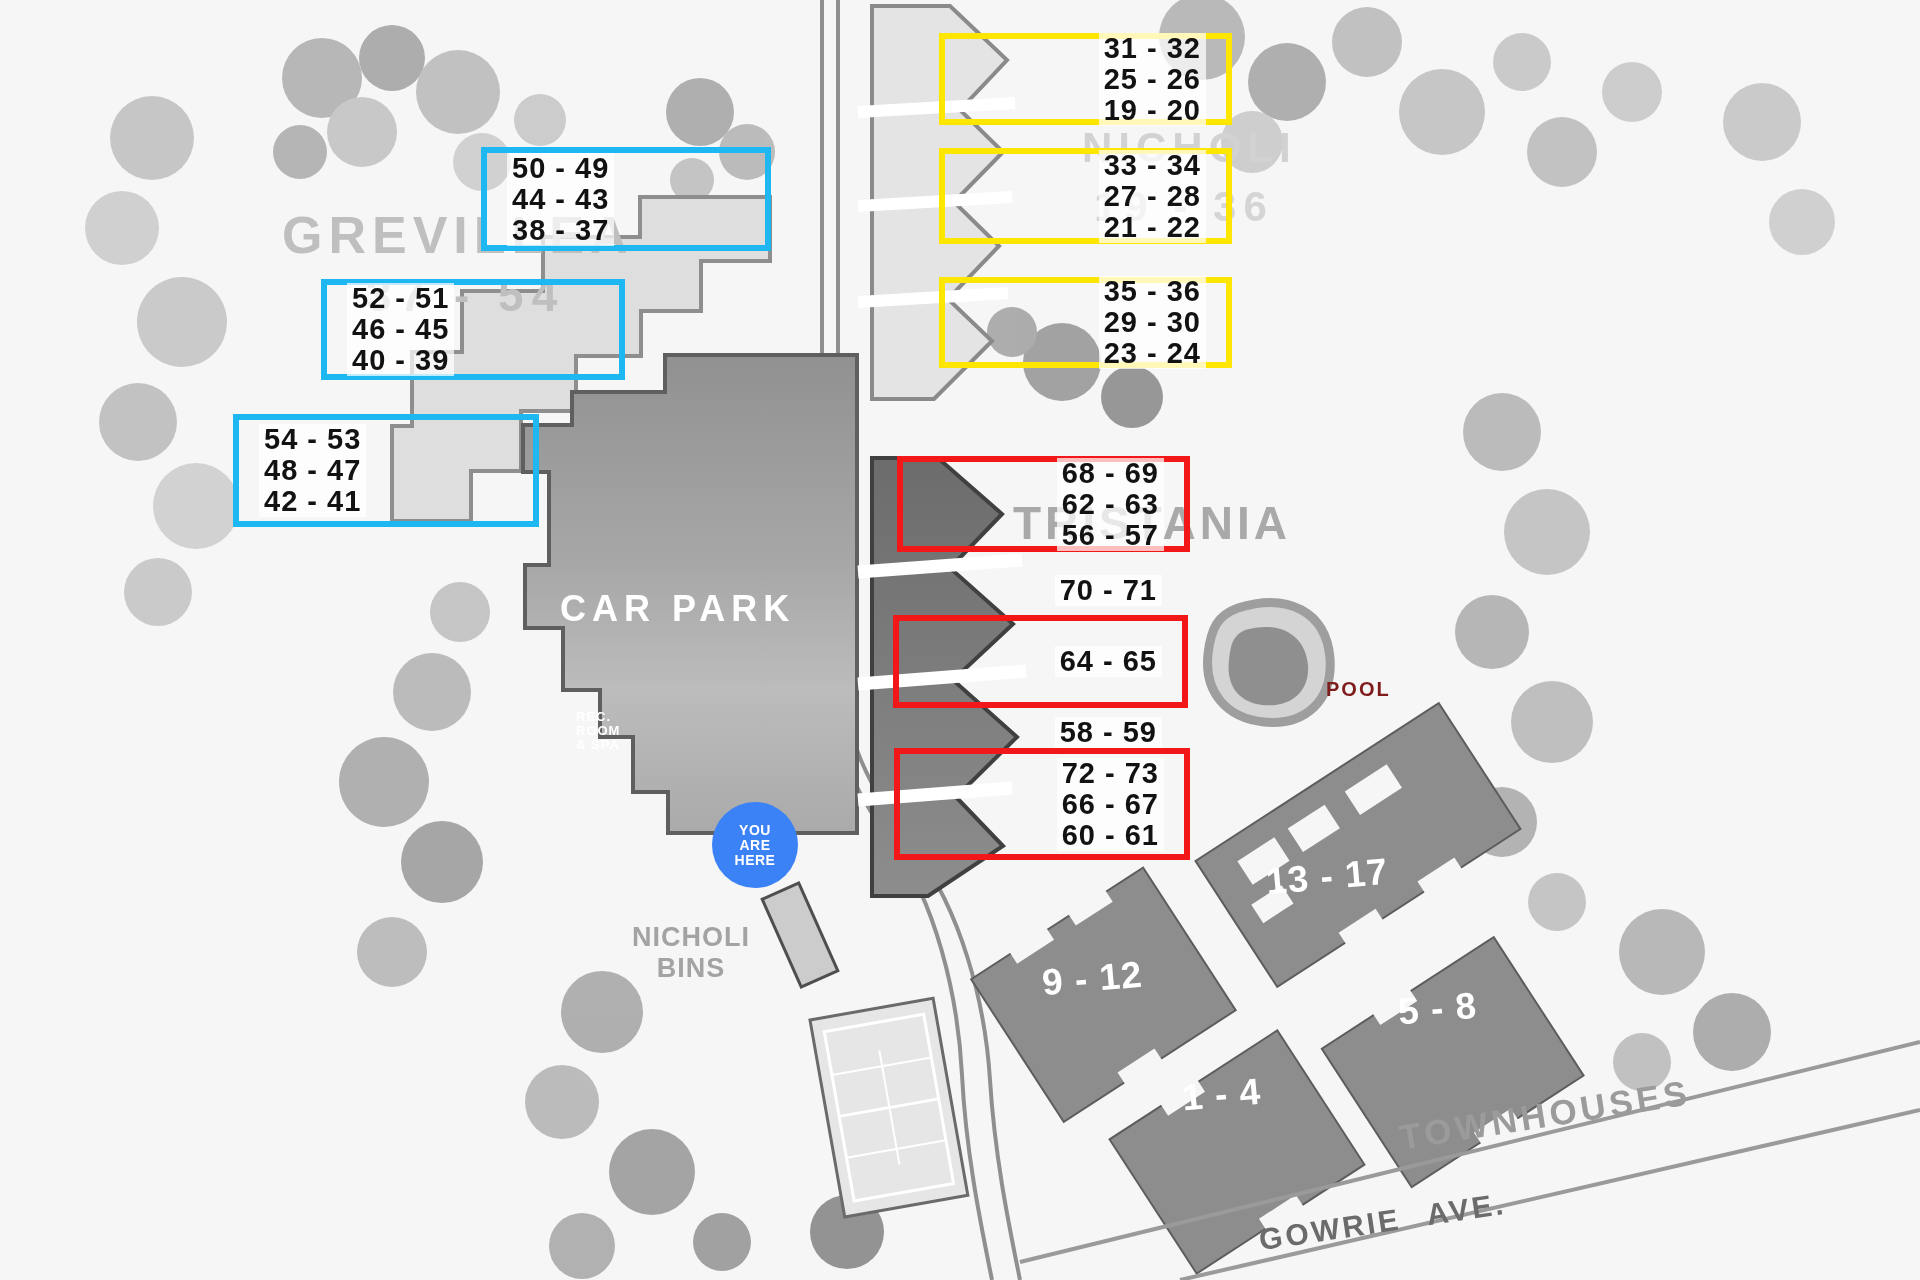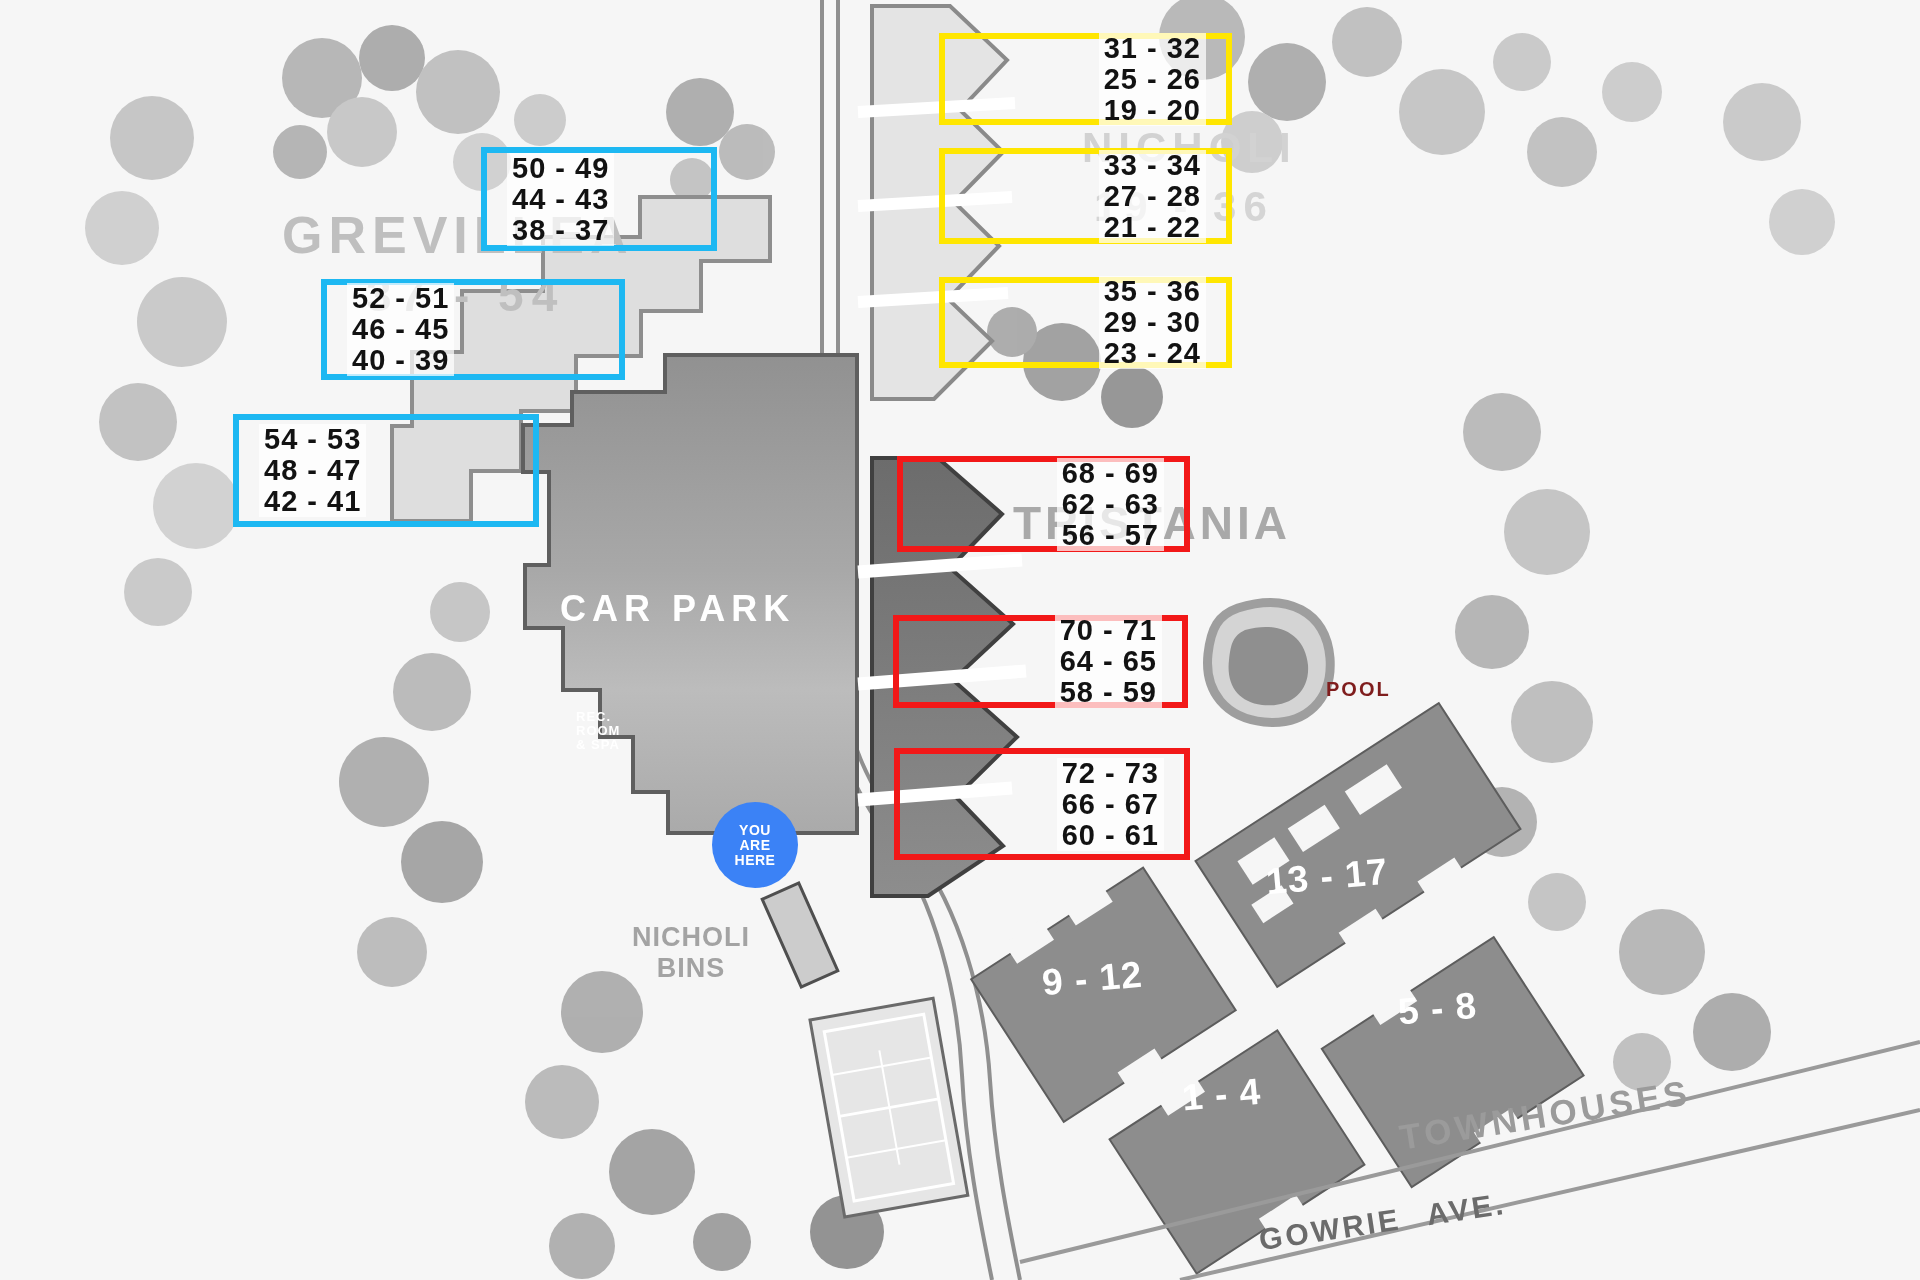--- a/index.html
+++ b/index.html
@@ -172,21 +172,21 @@
   </svg>
 
   <div class="lbl faded" style="left:282px;top:205px;font-size:52px;letter-spacing:6px;">GREVILLEA</div>
   <div class="lbl faded" style="left:366px;top:268px;font-size:46px;letter-spacing:8px;">37 - 54</div>
 
   <div class="lbl faded" style="left:1082px;top:124px;font-size:42px;letter-spacing:6px;color:#d2d2d2;">NICHOLI</div>
   <div class="lbl faded" style="left:1094px;top:183px;font-size:42px;letter-spacing:7px;color:#d5d5d5;">19 - 36</div>
 
   <div class="lbl faded" style="left:1013px;top:496px;font-size:46px;letter-spacing:4px;color:#a9a9a9;">TRISTANIA</div>
 
-  <div class="ubox c-blue" style="left:481px;top:147px;width:236px;height:104px;">
+  <div class="ubox c-blue" style="left:481px;top:147px;width:290px;height:104px;">
     <div class="uline">50 - 49</div>
     <div class="uline">44 - 43</div>
     <div class="uline">38 - 37</div>
   </div>
   <div class="ubox c-blue" style="left:321px;top:279px;width:304px;height:101px;">
     <div class="uline">52 - 51</div>
     <div class="uline">46 - 45</div>
     <div class="uline">40 - 39</div>
   </div>
   <div class="ubox c-blue" style="left:233px;top:414px;width:306px;height:113px;">
@@ -209,21 +209,21 @@
     <div class="uline">35 - 36</div>
     <div class="uline">29 - 30</div>
     <div class="uline">23 - 24</div>
   </div>
 
   <div class="ubox c-red" style="left:897px;top:456px;width:293px;height:96px;">
     <div class="uline">68 - 69</div>
     <div class="uline">62 - 63</div>
     <div class="uline">56 - 57</div>
   </div>
-  <div class="ubox c-red" style="left:893px;top:615px;width:295px;height:93px;">
+  <div class="ubox c-red" style="left:893px;top:615px;width:295px;height:93px;gap:40px;">
     <div class="uline">70 - 71</div>
     <div class="uline">64 - 65</div>
     <div class="uline">58 - 59</div>
   </div>
   <div class="ubox c-red" style="left:894px;top:748px;width:296px;height:112px;">
     <div class="uline">72 - 73</div>
     <div class="uline">66 - 67</div>
     <div class="uline">60 - 61</div>
   </div>
 

